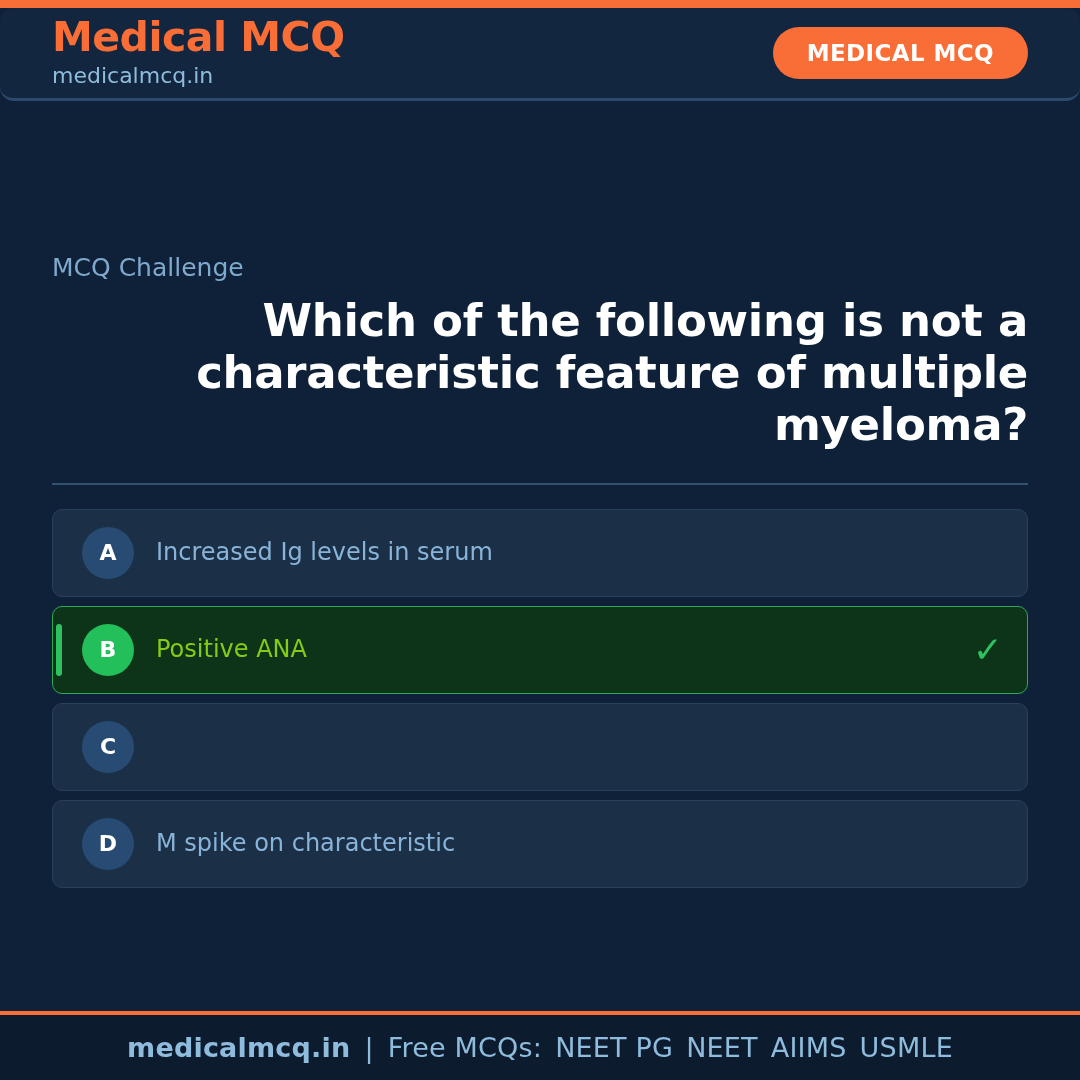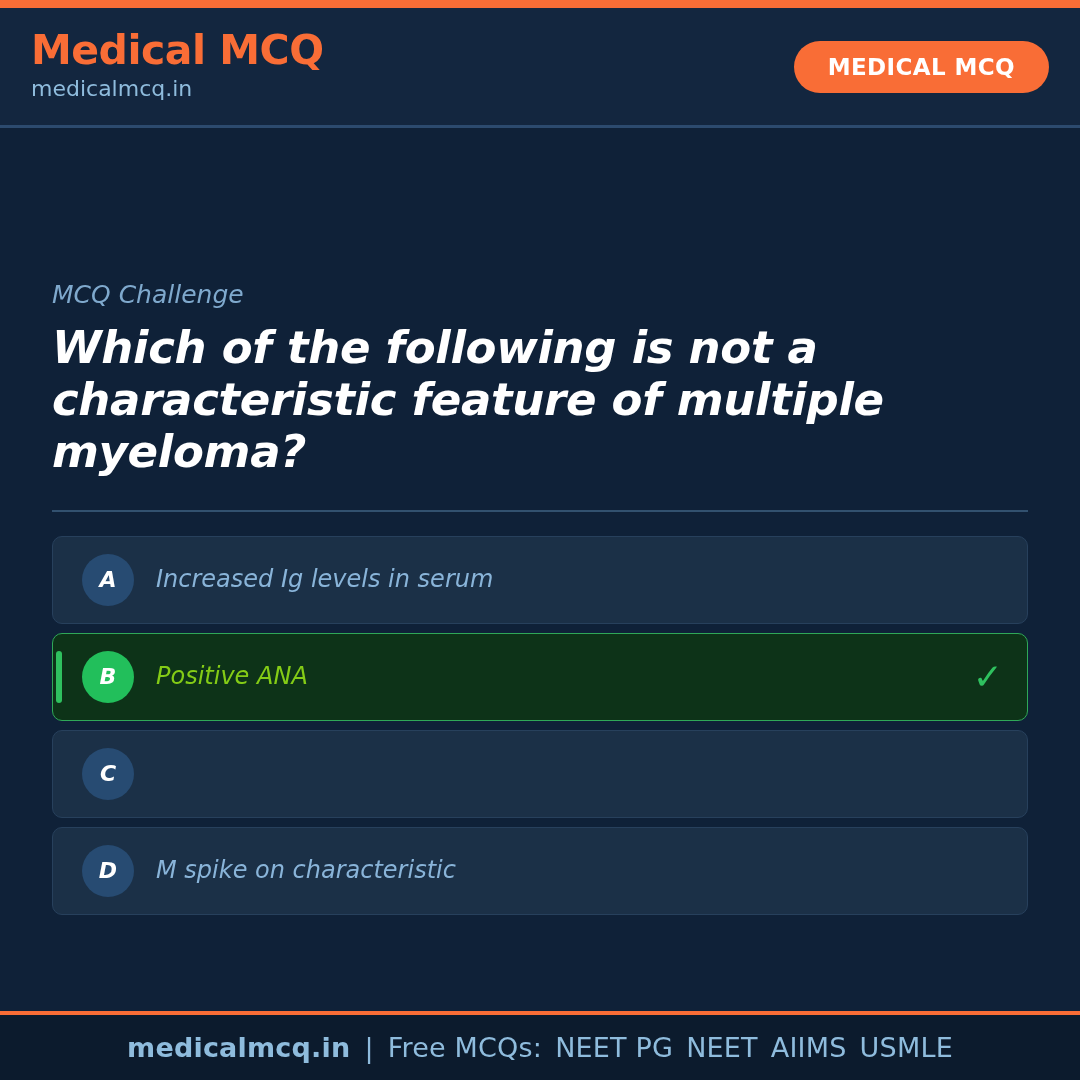--- a/index.html
+++ b/index.html
@@ -22,31 +22,32 @@
   .top-accent {
     height: 8px;
     width: 100%;
     background: #f96d36;
     flex: 0 0 auto;
   }
 
   
   .header {
     flex: 0 0 auto;
-    height: 120px;
+    height: 93px;
     background: #13263f;
     border-bottom: 3px solid #2b4straight;
     border-bottom: 3px solid #2b4straight;
     border-bottom: 3px solid #2c4straight;
     border-bottom: 3px solid #2c4a6e;
     display: flex;
     align-items: center;
     justify-content: space-between;
-    padding: 0 31px;
+    padding: 0 52px;
     position: relative;
+    border-radius: 14px;
   }
 
   .brand-block {
     display: flex;
     flex-direction: column;
     justify-content: center;
   }
 
   .brand-title {
     font-size: 41px;
@@ -75,40 +76,40 @@
   }
 
   
   .main {
     flex: 1 1 auto;
     padding: 0 52px;
     display: flex;
     flex-direction: column;
     justify-content: flex-start;
     min-height: 0;
-    font-style: italic;
   }
 
   .q-wrap {
     margin-top: 152px;
   }
 
   .eyebrow {
     font-size: 25px;
     color: #7fa9cd;
     line-height: 1.2;
     margin-bottom: 12px;
   }
 
   .question {
     font-size: 45px;
     font-weight: bold;
     color: #ffffff;
     line-height: 1.16;
     letter-spacing: -0.3px;
+    text-align: right;
   }
 
   .divider {
     height: 2px;
     background: #32516f;
     margin: 31px 0 24px 0;
   }
 
   
   .options {

